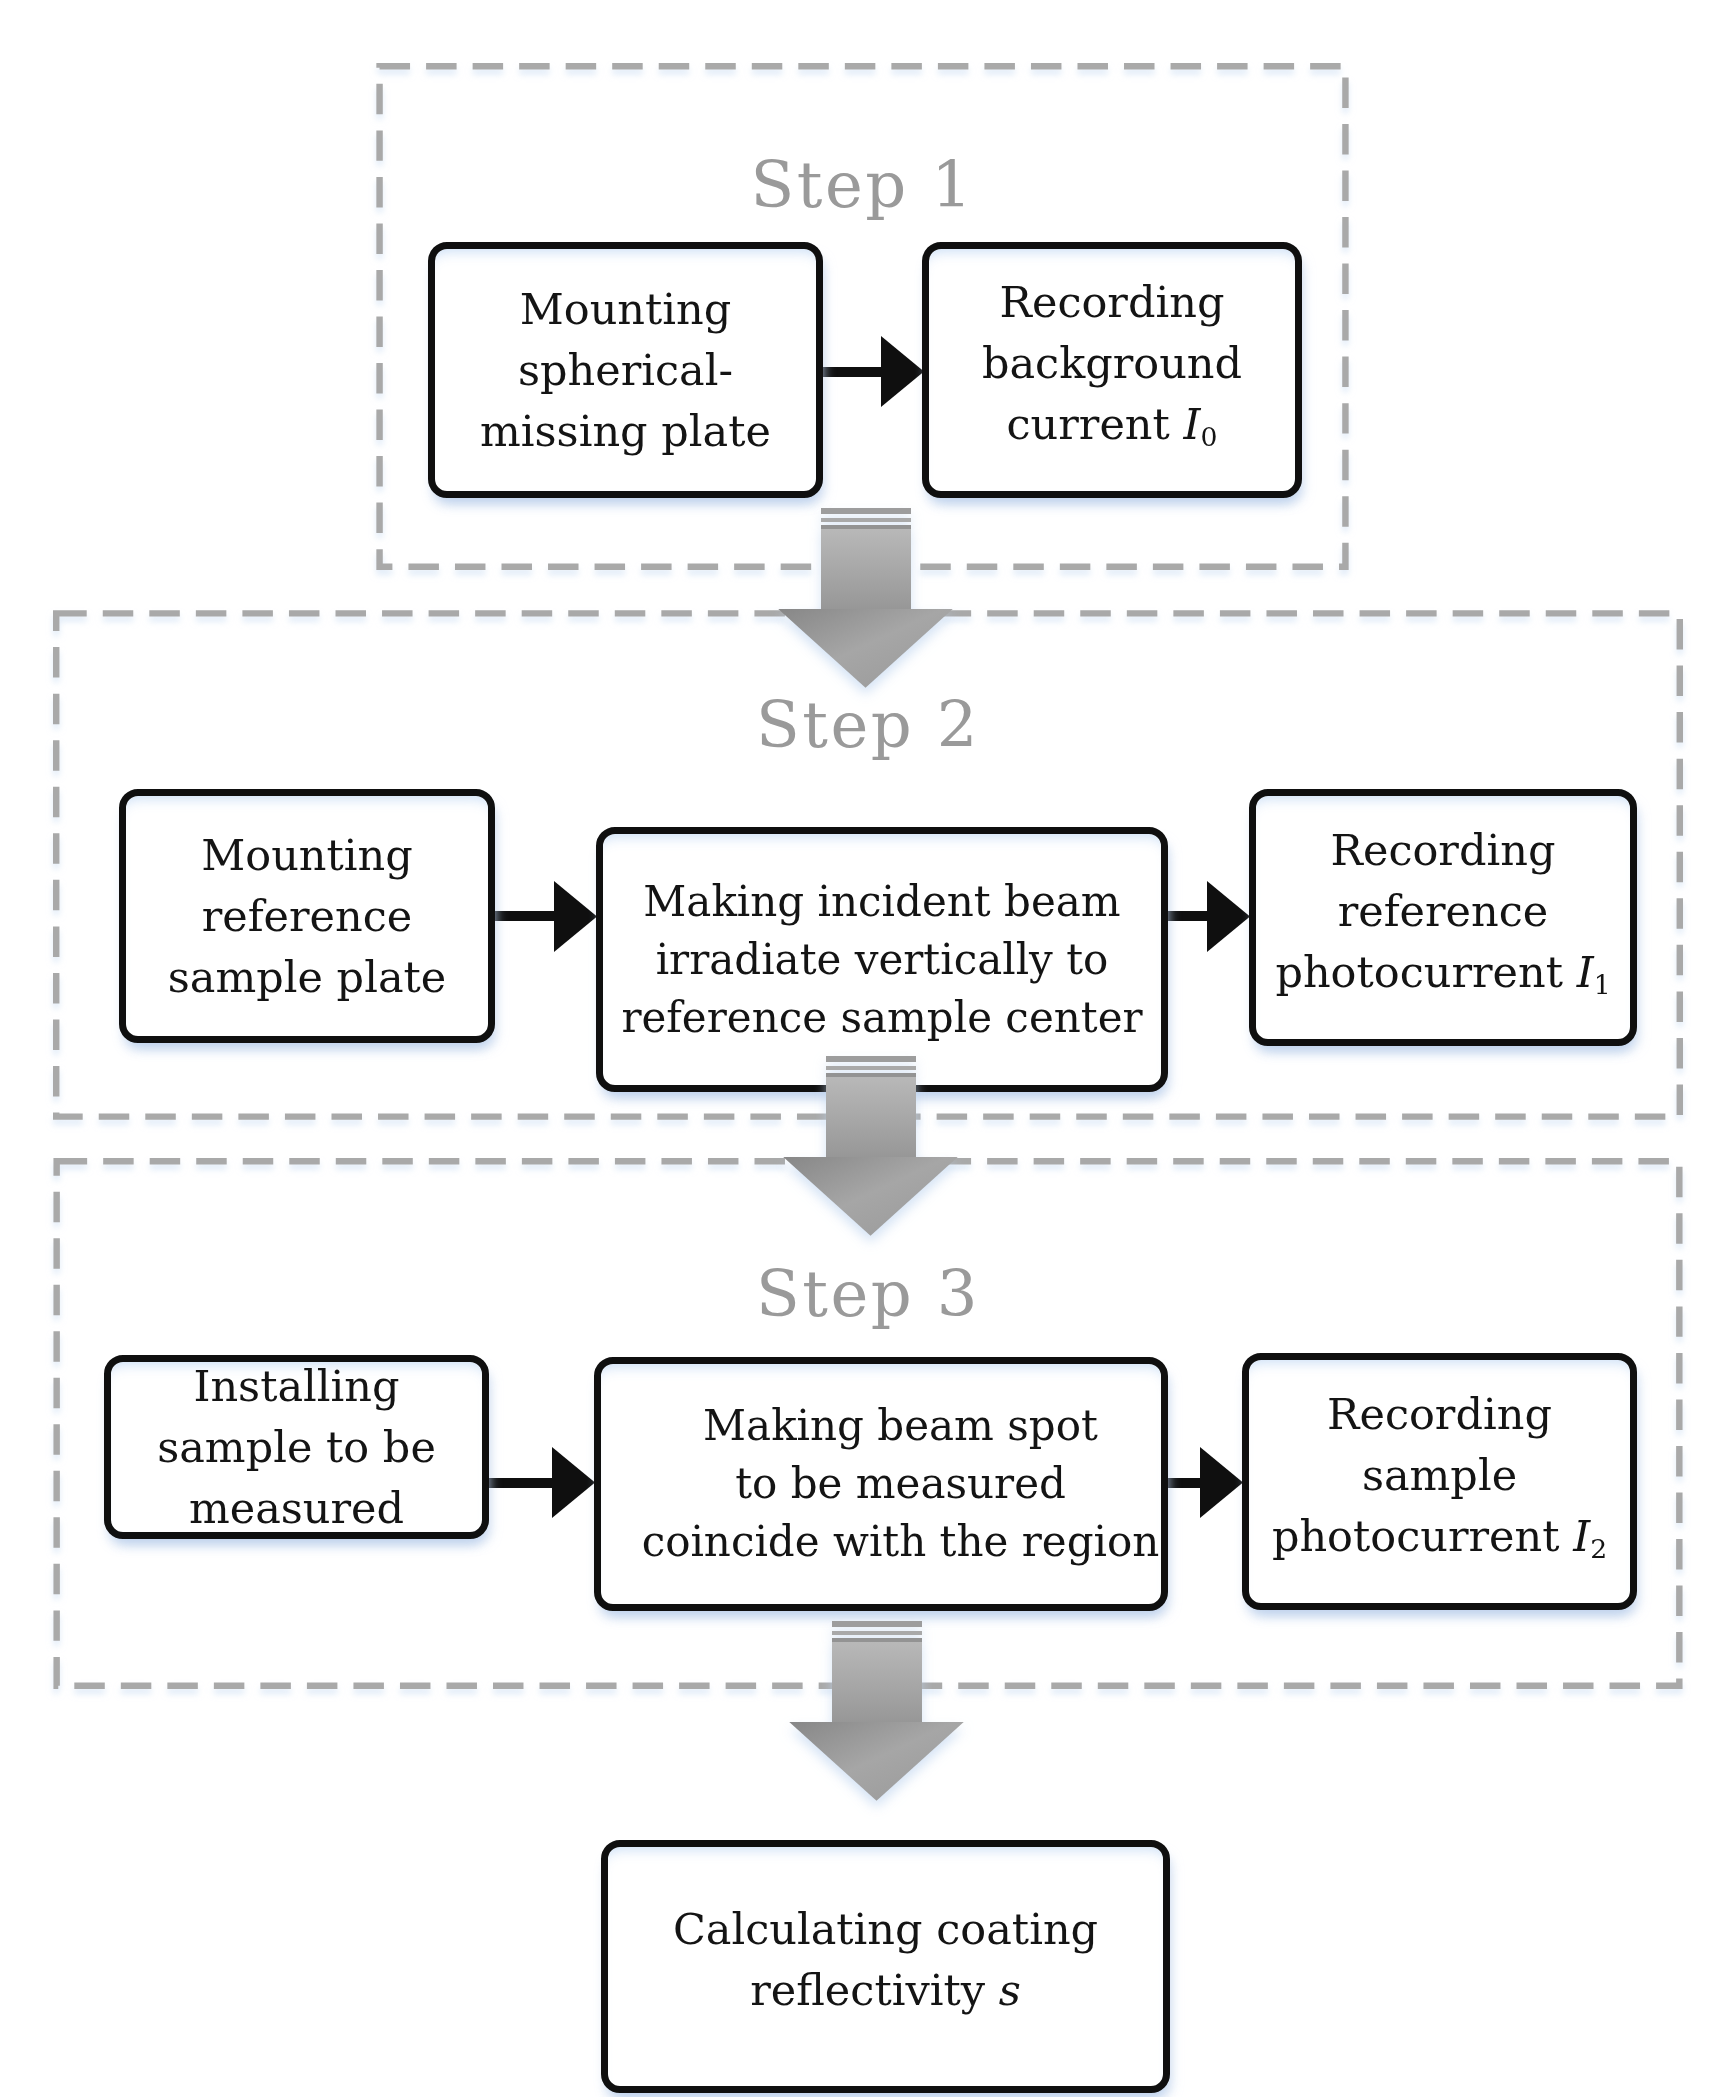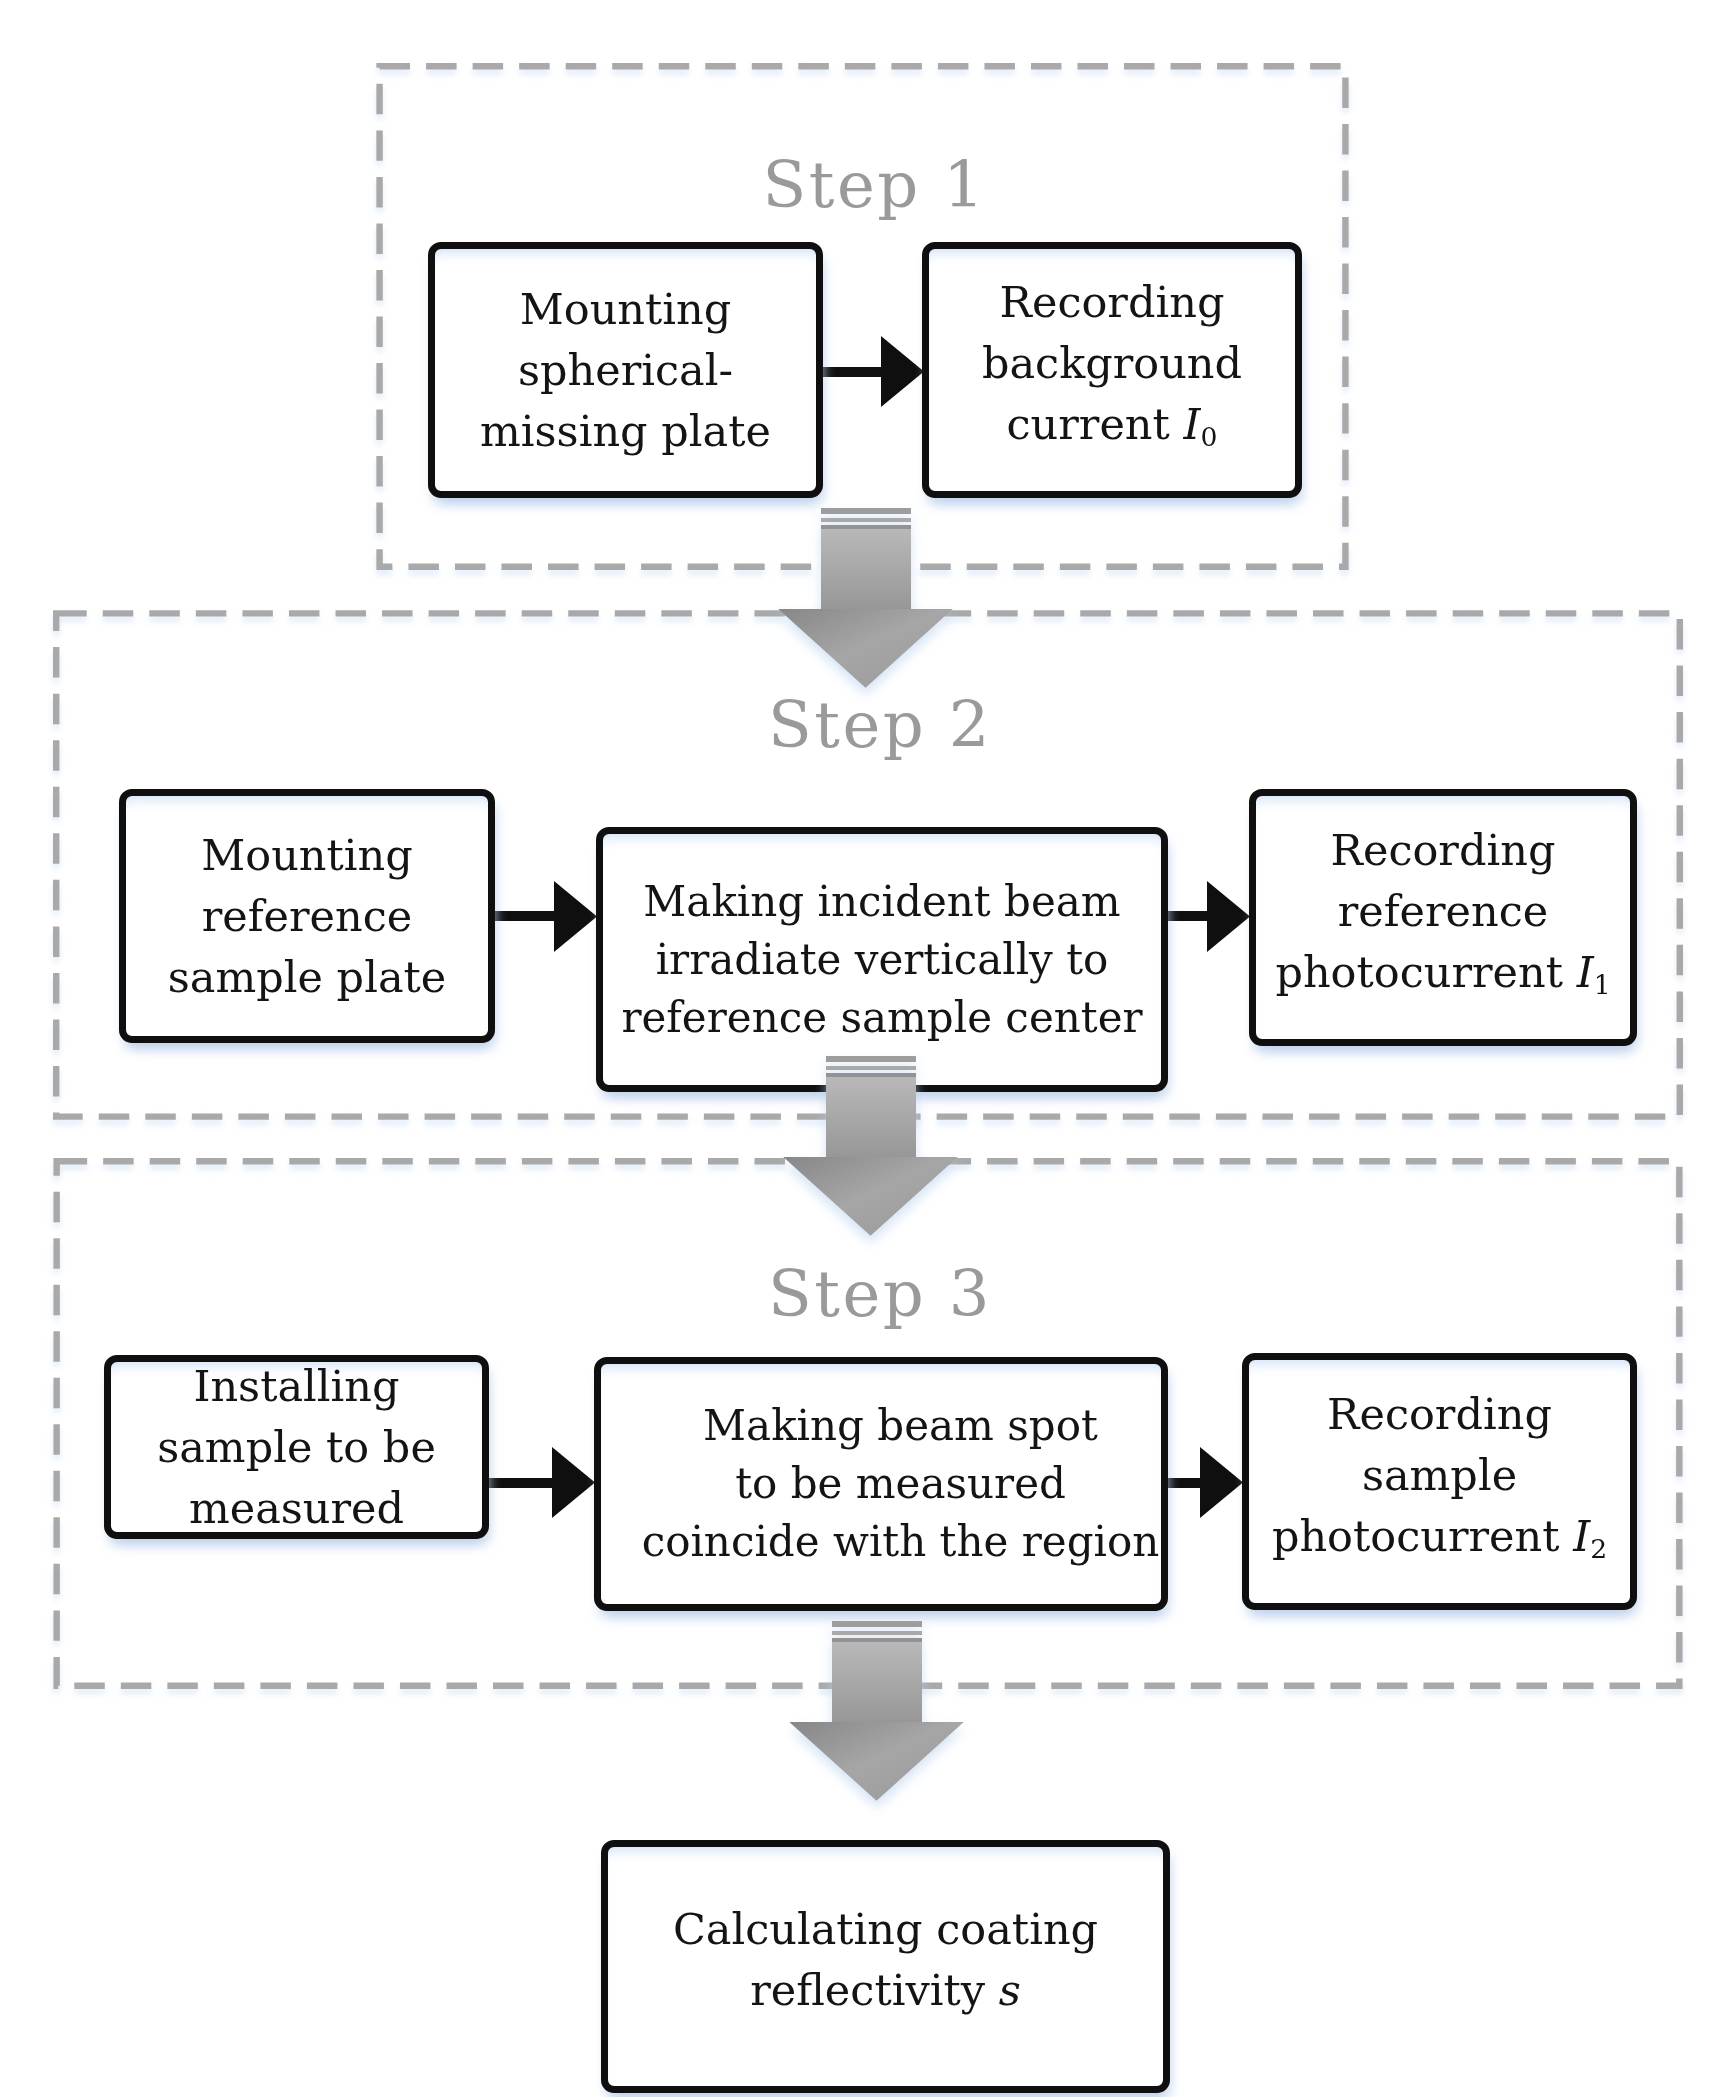--- a/index.html
+++ b/index.html
@@ -7,38 +7,38 @@
     position:relative;
     width:1730px;height:2097px;
     background:#ffffff;
     font-family:"DejaVu Serif","Liberation Serif",serif;
     overflow:hidden;
   }
   
   .step{position:absolute;}
   .step svg.dash{position:absolute;left:0;top:0;filter:drop-shadow(0 5.6px 3.2px rgba(198,218,242,.55));}
   .step-title{
-    position:absolute;left:12px;width:100%;
+    position:absolute;left:0;width:100%;
     text-align:center;
     font-size:64px;line-height:1.1;
     color:#9a9a9a;letter-spacing:2.4px;
   }
   #step1{left:376px;top:63px;width:973px;height:507px;}
   #step2{left:53px;top:610px;width:1630px;height:510px;}
   #step3{left:53px;top:1158px;width:1630px;height:531px;}
   #step1 .step-title{top:87px;}
   #step2 .step-title{top:80px;}
   #step3 .step-title{top:101px;}
 
   
   .fbox{
     position:absolute;
     background:#ffffff;
     border:7.2px solid #0f0f0f;
-    border-radius:13px;
+    border-radius:19px;
     box-sizing:border-box;
     display:flex;flex-direction:column;justify-content:center;align-items:center;
     font-size:43px;line-height:61px;color:#141414;
     text-align:center;
     box-shadow:
       0 11.2px 11.2px -5.6px rgba(185,206,235,.8),
       7.2px 8.8px 10.4px -5.6px rgba(185,206,235,.55),
       inset 0 12px 13px -9.6px rgba(193,216,244,.85);
     z-index:3;
   }

